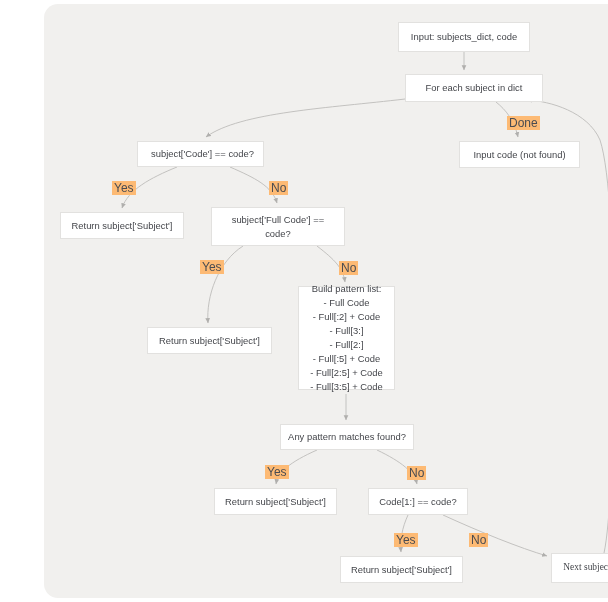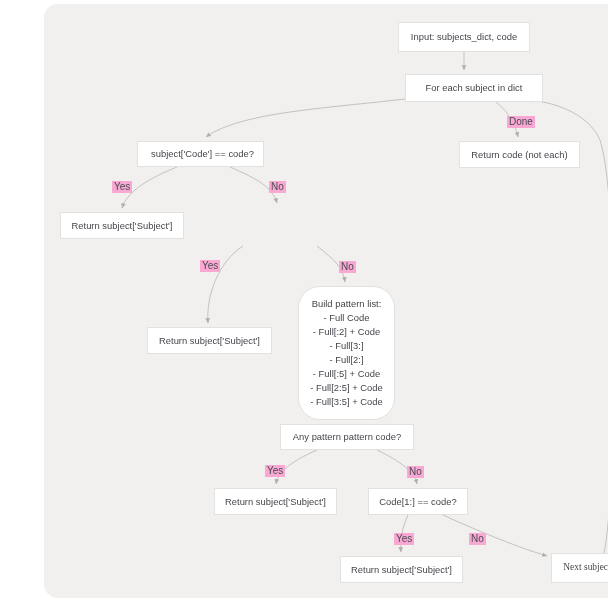--- a/index.html
+++ b/index.html
@@ -45,23 +45,23 @@
     text-align: center;
     color: #43454a;
     font-size: 9.4px;
     line-height: 1.48;
     letter-spacing: 0.02px;
     white-space: pre-line;
     padding: 3px 6px;
   }
   .edge-label {
     position: absolute;
-    background: #f9a8d4;
+    background: #fdba74;
     color: #4a4c51;
-    font-size: 10px;
+    font-size: 12px;
     line-height: 1;
     padding: 1px 2px;
     white-space: nowrap;
   }
 </style>
 </head>
 <body>
 
 <div id="canvas">
   <div id="board"></div>
@@ -83,33 +83,35 @@
       <path d="M306,394 L306,420"></path>
       <path d="M277,450 C250,462 238,472 236,484"></path>
       <path d="M337,450 C362,462 374,472 377,484"></path>
       <path d="M368,515 C362,528 360,540 361,552"></path>
       <path d="M403,515 C440,532 480,548 507,556"></path>
       <path d="M564,553 C576,500 580,200 560,140 C548,112 510,101 487,100"></path>
     </g>
   </svg>
 <div class="node" style="left: 358px; top: 22px; width: 132px; height: 30px;">Input: subjects_dict, code</div>
     <div class="node" style="left: 365px; top: 74px; width: 138px; height: 28px;">For each subject in dict</div>
-    <div class="node" style="left: 419px; top: 141px; width: 121px; height: 27px;">Return code (not each)</div>
+    <div class="node" style="left: 419px; top: 141px; width: 121px; height: 27px;">Input code (not found)</div>
     <div class="node" style="left: 97px; top: 141px; width: 127px; height: 26px; padding-left: 10px;">subject['Code'] == code?</div>
     <div class="node" style="left: 20px; top: 212px; width: 124px; height: 27px;">Return subject['Subject']</div>
+    <div class="node" style="left: 171px; top: 207px; width: 134px; height: 39px;">subject['Full Code'] ==
+code?</div>
     <div class="node" style="left: 107px; top: 327px; width: 125px; height: 27px;">Return subject['Subject']</div>
-    <div class="node" style="left: 258px; top: 286px; width: 97px; height: 134px; border-radius: 22px;">Build pattern list:
+    <div class="node" style="left: 258px; top: 286px; width: 97px; height: 104px;">Build pattern list:
 - Full Code
 - Full[:2] + Code
 - Full[3:]
 - Full[2:]
 - Full[:5] + Code
 - Full[2:5] + Code
 - Full[3:5] + Code</div>
-    <div class="node" style="left: 240px; top: 424px; width: 134px; height: 26px;">Any pattern pattern code?</div>
+    <div class="node" style="left: 240px; top: 424px; width: 134px; height: 26px;">Any pattern matches found?</div>
     <div class="node" style="left: 174px; top: 488px; width: 123px; height: 27px;">Return subject['Subject']</div>
     <div class="node" style="left: 328px; top: 488px; width: 100px; height: 27px;">Code[1:] == code?</div>
     <div class="node" style="left: 300px; top: 556px; width: 123px; height: 27px;">Return subject['Subject']</div>
     <div class="node" style="left: 511px; top: 553px; width: 72px; height: 30px; font-family: Liberation Serif, serif;">Next subject</div>
     <div class="edge-label" style="left: 467px; top: 116px;">Done</div>
     <div class="edge-label" style="left: 72px; top: 181px;">Yes</div>
     <div class="edge-label" style="left: 229px; top: 181px;">No</div>
     <div class="edge-label" style="left: 160px; top: 260px;">Yes</div>
     <div class="edge-label" style="left: 299px; top: 261px;">No</div>
     <div class="edge-label" style="left: 225px; top: 465px;">Yes</div>

